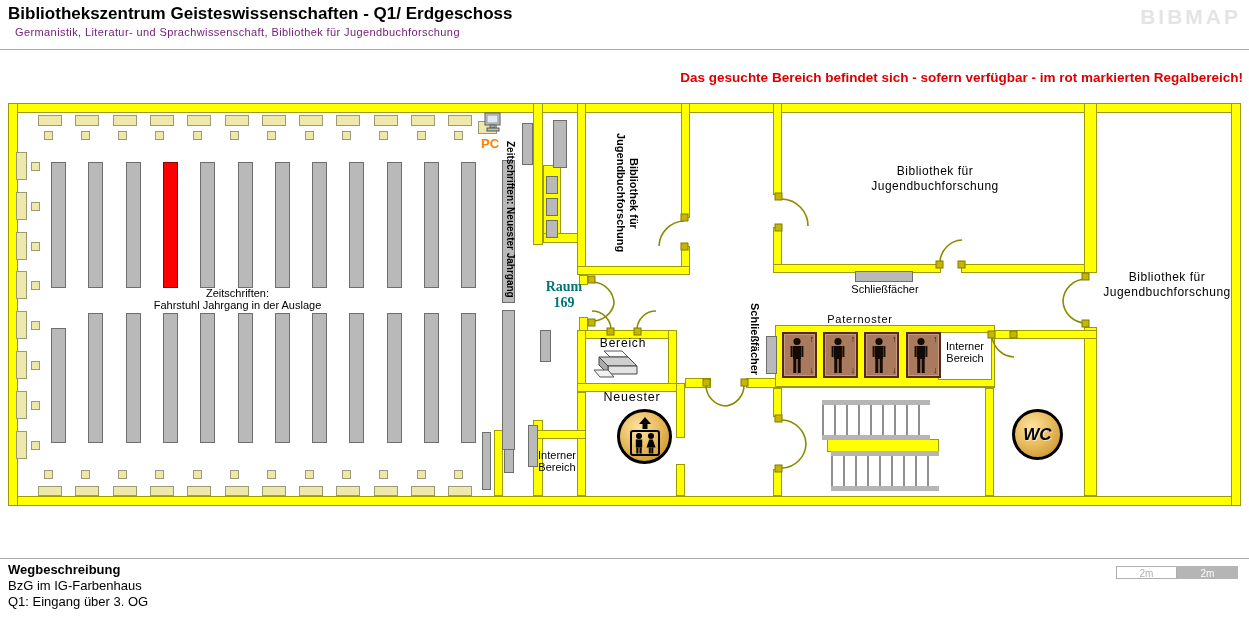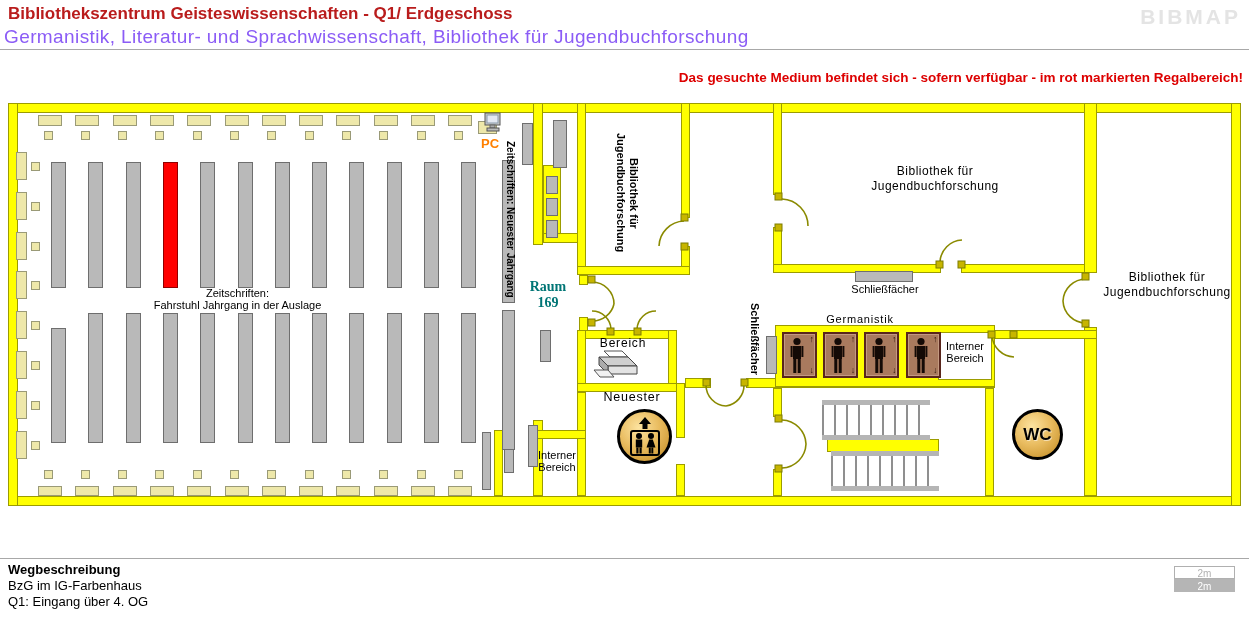--- a/index.html
+++ b/index.html
@@ -9,41 +9,41 @@
   .wall{position:absolute;background:#ffff00;border:1px solid #9c9c00;box-sizing:border-box;z-index:2;}
   .shelf{position:absolute;background:#b9b9b9;border:1px solid #6e6e6e;box-sizing:border-box;z-index:3;}
   .shelf.red{background:#ff0000;border-color:#8f0000;}
   .table{position:absolute;background:#eee8aa;border:1px solid #9a9a77;box-sizing:border-box;z-index:3;}
   .lbl{position:absolute;color:#000;font-size:11px;line-height:12px;text-align:center;z-index:6;white-space:nowrap;}
   .roomlbl{font-size:12px;letter-spacing:0.5px;line-height:15px;}
   .vtext{position:absolute;writing-mode:vertical-rl;font-weight:bold;color:#000;z-index:6;white-space:nowrap;}
   .raum{position:absolute;font-family:"Liberation Serif",serif;font-weight:bold;font-size:14px;line-height:16px;color:#007575;text-align:center;z-index:6;}
   .goldcircle{position:absolute;border-radius:50%;border:3px solid #000;
      background:radial-gradient(circle at 38% 32%, #fce3a0 0%, #e9bc60 45%, #c08820 100%);
-     box-sizing:border-box;z-index:6;display:flex;align-items:center;justify-content:center;}
+     box-sizing:border-box;z-index:6;display:flex;align-items:center;justify-content:center;font-style:italic;}
   .stairs{position:absolute;border-top:5px solid #b5b5b5;border-bottom:5px solid #b5b5b5;
      background:repeating-linear-gradient(90deg,#8f8f8f 0 2px,#ffffff 2px 12px);
      box-sizing:border-box;z-index:4;}
   .pcell{position:absolute;background:#a97a5e;border:2px solid #59261c;box-shadow:inset 0 0 0 1px #c49a82;box-sizing:border-box;z-index:5;}
   .pcell .arr{position:absolute;right:1px;font-size:9px;line-height:9px;color:#2b130c;}
   .hdr-line{position:absolute;left:0;width:1249px;border-top:1px solid #a8a8a8;z-index:1;}
   #doors{position:absolute;left:0;top:0;z-index:7;pointer-events:none;}
   .scale-seg{width:61px;height:13px;font-size:10px;line-height:13px;text-align:center;box-sizing:border-box;}
 </style>
 </head>
 <body>
 
 <div id="stage">
 
-  <div class="abs" style="left:8px;top:4px;font-size:17px;font-weight:bold;color:#b91c1c;">Bibliothekszentrum Geisteswissenschaften - Q1/ Erdgeschoss</div>
-  <div class="abs" style="left:4px;top:26px;font-size:19px;color:#8b5cf6;letter-spacing:0.4px;">Germanistik, Literatur- und Sprachwissenschaft, Bibliothek für Jugendbuchforschung</div>
+  <div class="abs" style="left:8px;top:4px;font-size:17px;font-weight:bold;color:#000000;">Bibliothekszentrum Geisteswissenschaften - Q1/ Erdgeschoss</div>
+  <div class="abs" style="left:15px;top:26px;font-size:11px;color:#701a75;letter-spacing:0.4px;">Germanistik, Literatur- und Sprachwissenschaft, Bibliothek für Jugendbuchforschung</div>
   <div class="abs" style="right:8px;top:5px;font-size:21px;font-weight:bold;color:#e4e4e4;letter-spacing:3px;">BIBMAP</div>
   <div class="hdr-line" style="top:49px;"></div>
 
-  <div class="abs" style="left:400px;top:70px;width:843px;text-align:right;font-size:13.5px;font-weight:bold;color:#dd0000;">Das gesuchte Medium befindet sich - sofern verfügbar -  im rot markierten Regalbereich!</div>
+  <div class="abs" style="left:400px;top:70px;width:843px;text-align:right;font-size:13.5px;font-weight:bold;color:#dd0000;">Das gesuchte Bereich befindet sich - sofern verfügbar -  im rot markierten Regalbereich!</div>
 
   <div class="wall" style="left:8px;top:103px;width:1233px;height:10px;"></div>
   <div class="wall" style="left:8px;top:496px;width:1233px;height:10px;"></div>
   <div class="wall" style="left:8px;top:103px;width:10px;height:403px;"></div>
   <div class="wall" style="left:1231px;top:103px;width:10px;height:403px;"></div>
 
   <div class="wall" style="left:533px;top:103px;width:10px;height:142px;"></div>
   <div class="wall" style="left:533px;top:420px;width:10px;height:76px;"></div>
   <div class="wall" style="left:543px;top:165px;width:18px;height:78px;"></div>
   <div class="wall" style="left:543px;top:233px;width:43px;height:10px;"></div>
@@ -101,21 +101,21 @@
 
   <div class="abs" style="left:938px;top:332px;width:54px;height:48px;background:#fff;border:1px solid #9c9c00;z-index:5;box-sizing:border-box;"></div>
 
   <div class="lbl" style="left:150px;top:287px;width:175px;">
     <div>Zeitschriften:</div>
     <div>Fahrstuhl Jahrgang in der Auslage</div>
   </div>
 
   <div class="vtext" style="left:505px;top:141px;height:185px;font-size:10px;">Zeitschriften: Neuester Jahrgang</div>
 
-  <div class="raum" style="left:522px;top:279px;width:52px;">
+  <div class="raum" style="left:538px;top:279px;width:52px;">
     <div>Raum</div>
     <div>169</div>
   </div>
 
   <div class="vtext" style="left:614px;top:118px;height:150px;font-size:11px;line-height:13px;text-align:center;">
     <div>Bibliothek für</div>
     <div>Jugendbuchforschung</div>
   </div>
 
   <div class="lbl roomlbl" style="left:840px;top:164px;width:190px;">
@@ -123,21 +123,21 @@
     <div>Jugendbuchforschung</div>
   </div>
 
   <div class="lbl roomlbl" style="left:1097px;top:270px;width:140px;">
     <div>Bibliothek für</div>
     <div>Jugendbuchforschung</div>
   </div>
 
   <div class="lbl" style="left:845px;top:283px;width:80px;">Schließfächer</div>
   <div class="vtext" style="left:749px;top:303px;height:92px;font-size:11px;">Schließfächer</div>
-  <div class="lbl" style="left:815px;top:313px;width:90px;letter-spacing:0.8px;">Germanistik</div>
+  <div class="lbl" style="left:815px;top:313px;width:90px;letter-spacing:0.8px;">Paternoster</div>
 
   <div class="lbl" style="left:938px;top:340px;width:54px;z-index:6;">
     <div>Interner</div>
     <div>Bereich</div>
   </div>
   <div class="lbl" style="left:527px;top:449px;width:60px;">
     <div>Interner</div>
     <div>Bereich</div>
   </div>
 
@@ -354,20 +354,20 @@
           <rect x="10.7" y="23" width="3" height="14" fill="#140a06"></rect>
         </svg>
         <span class="arr" style="top:1px;">↑</span>
         <span class="arr" style="bottom:1px;">↓</span>
       </div>
     </div>
 
   <div class="hdr-line" style="top:558px;"></div>
   <div class="abs" style="left:8px;top:562px;font-size:13px;font-weight:bold;color:#000;">Wegbeschreibung</div>
   <div class="abs" style="left:8px;top:578px;font-size:13px;color:#000;">BzG im IG-Farbenhaus</div>
-  <div class="abs" style="left:8px;top:594px;font-size:13px;color:#000;">Q1: Eingang über 4. OG</div>
-
-  <div class="abs" style="left:1174px;top:566px;display:flex;z-index:6;flex-direction:column;">
+  <div class="abs" style="left:8px;top:594px;font-size:13px;color:#000;">Q1: Eingang über 3. OG</div>
+
+  <div class="abs" style="left:1116px;top:566px;display:flex;z-index:6;">
     <div class="scale-seg" style="background:#fff;border:1px solid #b0b0b0;color:#b0b0b0;">2m</div>
     <div class="scale-seg" style="background:#b5b5b5;border:1px solid #b5b5b5;color:#fff;">2m</div>
   </div>
 
 </div>
 
 </body></html>

